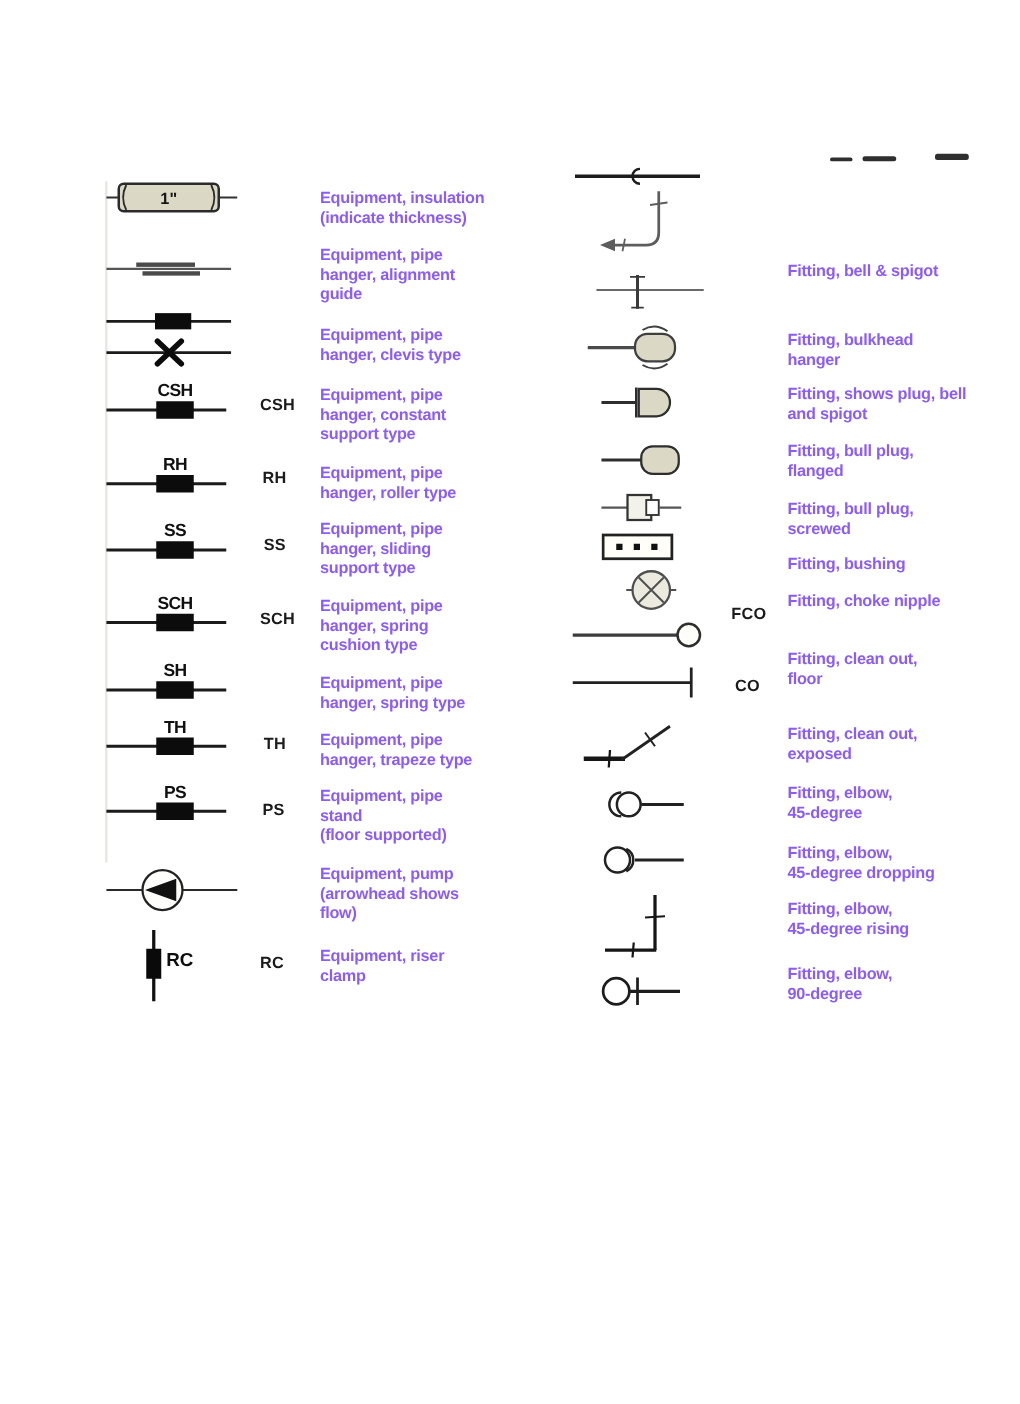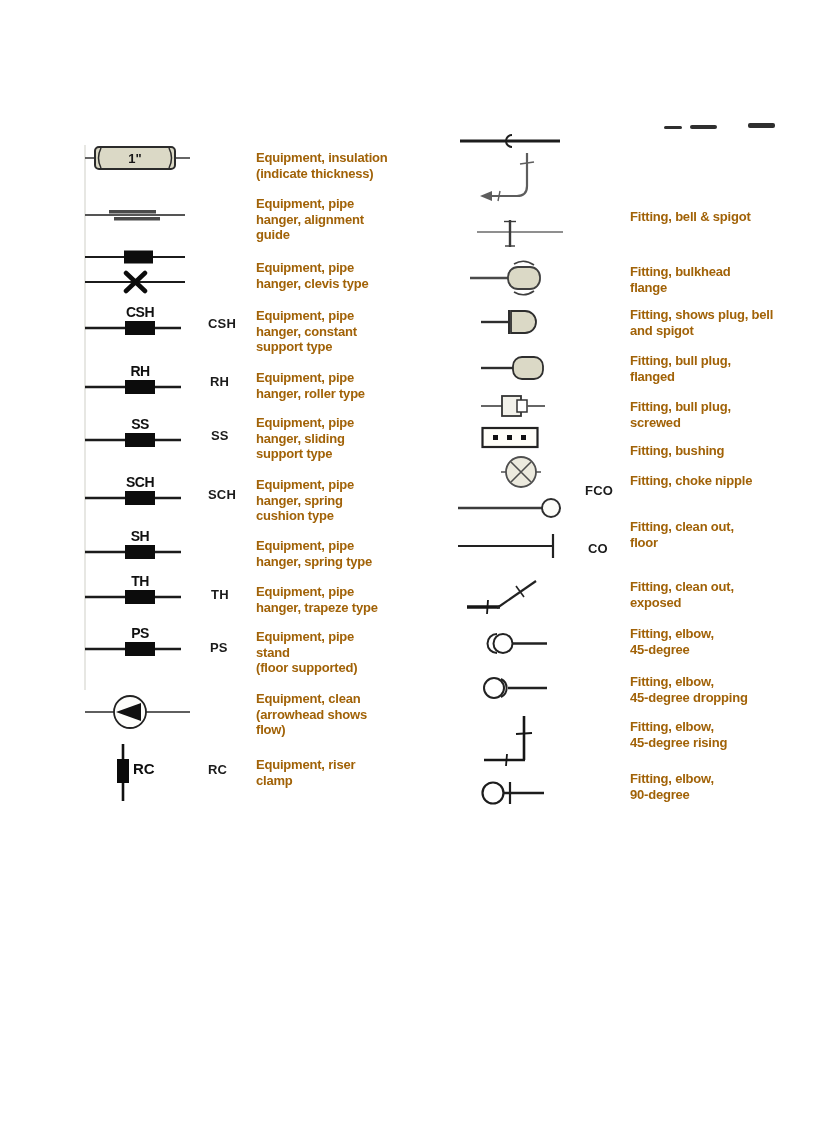--- a/index.html
+++ b/index.html
@@ -1,18 +1,18 @@
 <!DOCTYPE html>
 <html><head>
 <meta charset="utf-8">
 <style>
   html,body{margin:0;padding:0;background:#fff;}
   .canvas{position:relative;width:816px;height:1123px;background:#ffffff;overflow:hidden;
           font-family:"Liberation Sans",sans-serif;}
-  .desc{position:absolute;font-weight:bold;font-size:13px;line-height:15.5px;color:#a16207;
+  .desc{position:absolute;font-weight:bold;font-size:13px;line-height:15.5px;color:#8b5cf6;
         white-space:pre-line;letter-spacing:-0.2px;}
   .dl{left:256px;width:142px;}
   .dr{left:630px;width:154px;margin-top:43px;}
   .abbr{position:absolute;font-weight:bold;font-size:13px;color:#1b1b1b;letter-spacing:.2px;}
   .sym{position:absolute;}
   svg{display:block;}
   .hlabel{width:100%;box-sizing:border-box;padding-left:10px;text-align:center;font-weight:bold;
           font-size:14px;line-height:14px;color:#101010;letter-spacing:-.5px;}
   .ins-label{position:absolute;left:10px;width:80px;top:9px;text-align:center;font-size:13px;
              font-weight:bold;color:#161616;}
@@ -144,21 +144,21 @@
 stand
 (floor supported)</div>
 
   <div class="sym" style="left:85px;top:694px;width:105px">
     <svg width="105" height="36">
       <line x1="0" y1="18" x2="105" y2="18" stroke="#2a2a2a" stroke-width="1.6"></line>
       <circle cx="45" cy="18" r="16" fill="#fdfdfb" stroke="#222" stroke-width="1.8"></circle>
       <path d="M56,9 L31,18 L56,27 Z" fill="#111"></path>
     </svg>
   </div>
-  <div class="desc dl" style="top:691px">Equipment, clean
+  <div class="desc dl" style="top:691px">Equipment, pump
 (arrowhead shows
 flow)</div>
 
   <div class="sym" style="left:85px;top:744px;width:90px;height:58px">
     <svg width="90" height="58">
       <line x1="38" y1="0" x2="38" y2="57" stroke="#111" stroke-width="2.6"></line>
       <rect x="32" y="15" width="12" height="24" fill="#0a0a0a"></rect>
     </svg>
     <div class="rc-label">RC</div>
   </div>
@@ -184,21 +184,21 @@
 
   <div class="sym" style="left:477px;top:217px">
     <svg width="88" height="32">
       <line x1="0" y1="15" x2="86" y2="15" stroke="#6a6a6a" stroke-width="1.6"></line>
       <line x1="33" y1="3" x2="33" y2="30" stroke="#3a3a3a" stroke-width="2.4"></line>
       <line x1="27" y1="4.5" x2="39" y2="4.5" stroke="#3a3a3a" stroke-width="1.4"></line>
       <line x1="28" y1="29" x2="38" y2="29" stroke="#3a3a3a" stroke-width="1.4"></line>
     </svg>
   </div>
   <div class="desc dr" style="top:221px">Fitting, bulkhead
-flange</div>
+hanger</div>
 
   <div class="sym" style="left:470px;top:257px">
     <svg width="75" height="42">
       <line x1="0" y1="21" x2="40" y2="21" stroke="#4a4a4a" stroke-width="2.6"></line>
       <rect x="38" y="10" width="32" height="22" rx="10" fill="#dbd9c6" stroke="#3f3f3f" stroke-width="1.8"></rect>
       <path d="M44,7 q10,-6 20,1" fill="none" stroke="#3f3f3f" stroke-width="1.6"></path>
       <path d="M44,35 q10,6 20,-1" fill="none" stroke="#3f3f3f" stroke-width="1.6"></path>
     </svg>
   </div>
   <div class="desc dr" style="top:264px">Fitting, shows plug, bell

